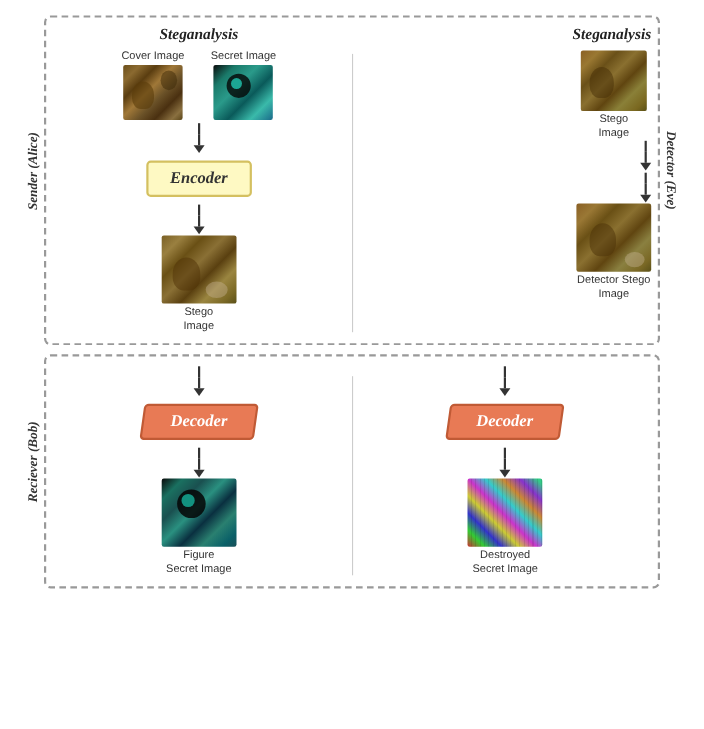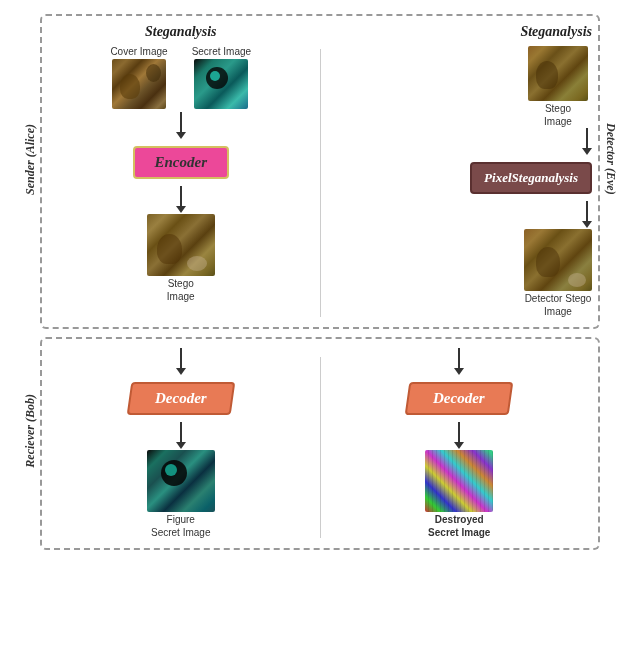--- a/index.html
+++ b/index.html
@@ -10,21 +10,21 @@
       height: 663px;
       overflow: hidden;
       display: flex;
       flex-direction: column;
       align-items: center;
       justify-content: flex-start;
       padding: 10px 20px 10px 20px;
     }
 
     .encoder-box {
-      background: #ec4899;
+      background: #fef9c3;
       border: 2px solid #d4c060;
       border-radius: 4px;
       padding: 6px 20px;
       font-style: italic;
       font-weight: bold;
       font-size: 15px;
       color: #333;
       margin: 6px 0;
     }
 
@@ -201,23 +201,20 @@
               <div class="small-label">Image</div>
             </div>
           </div>
 
           <div class="arrow-down">
             <div class="arrow-line"></div>
             <div class="arrow-line"></div>
             <div class="arrow-head"></div>
           </div>
 
-          <div class="pixelsteg-box">
-            <em>PixelSteganalysis</em>
-          </div>
 
           <div class="arrow-down">
             <div class="arrow-line"></div>
             <div class="arrow-line"></div>
             <div class="arrow-head"></div>
           </div>
 
           <div style="display:flex; flex-direction:row; align-items:flex-start; gap:4px;">
             <div style="display:flex; flex-direction:column; align-items:center; gap:2px;">
               <div style="width:68px;height:62px;background:linear-gradient(135deg,#8a6025 0%,#9a7835 15%,#6a5015 30%,#8a7030 45%,#604510 60%,#8a8040 75%,#7a6825 90%,#5a5018 100%); border-radius:2px; position:relative; overflow:hidden;">
@@ -274,21 +271,21 @@
           <div class="decoder-box">
             <span>Decoder</span>
           </div>
 
           <div class="arrow-down">
             <div class="arrow-line"></div>
             <div class="arrow-line"></div>
             <div class="arrow-head"></div>
           </div>
 
-          <div style="display:flex; flex-direction:column; align-items:center; gap:2px;font-weight:bold;">
+          <div style="display:flex; flex-direction:column; align-items:center; gap:2px;">
             <div style="width:68px;height:62px;background:linear-gradient(45deg,#cc3333 0%,#33cc33 12%,#3333cc 24%,#cccc33 36%,#cc33cc 48%,#33cccc 60%,#cc8833 72%,#8833cc 84%,#33cc88 96%); border-radius:2px; position:relative; overflow:hidden;">
               <div style="position:absolute;top:0;left:0;right:0;bottom:0;background:repeating-linear-gradient(90deg,transparent 0px,transparent 3px,rgba(0,0,0,0.1) 3px,rgba(0,0,0,0.1) 4px);"></div>
             </div>
             <div class="small-label">Destroyed</div>
             <div class="small-label">Secret Image</div>
           </div>
         </div>
       </div>
     </div>
 

